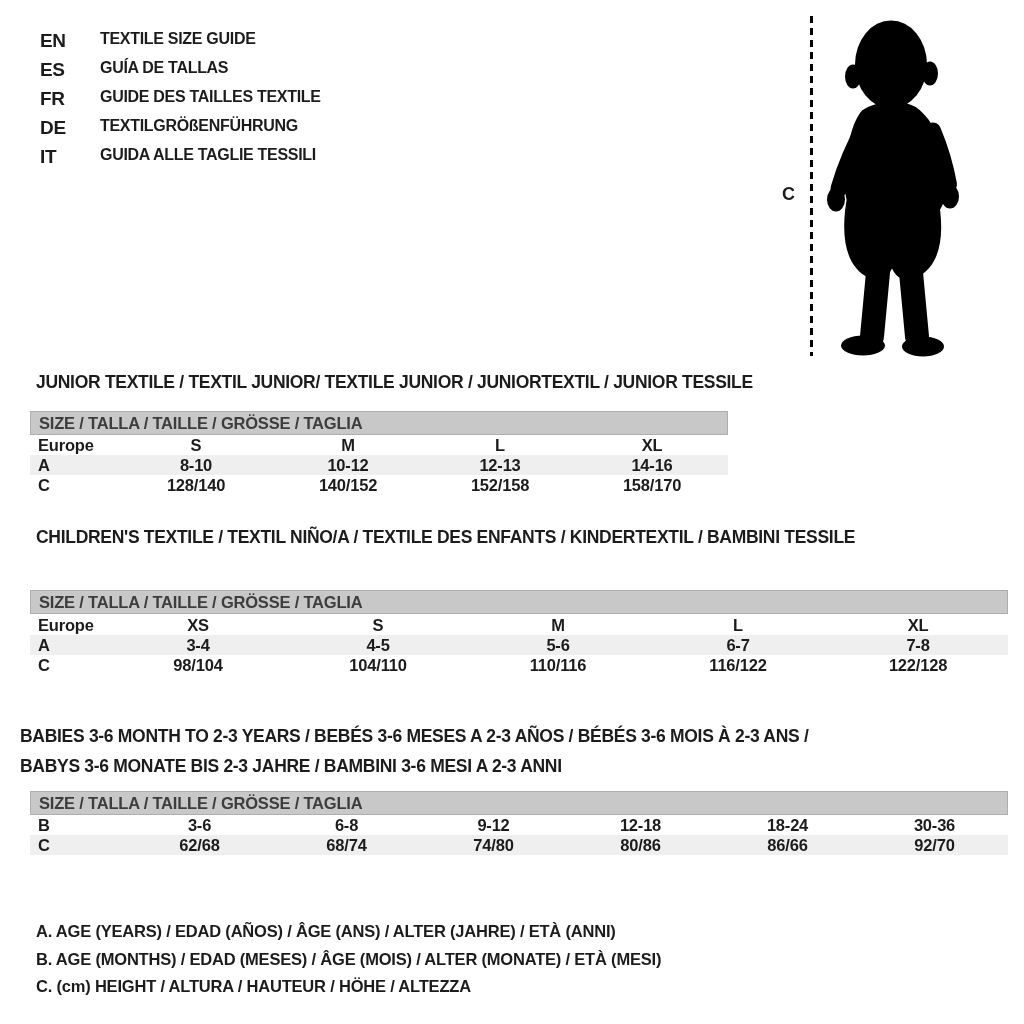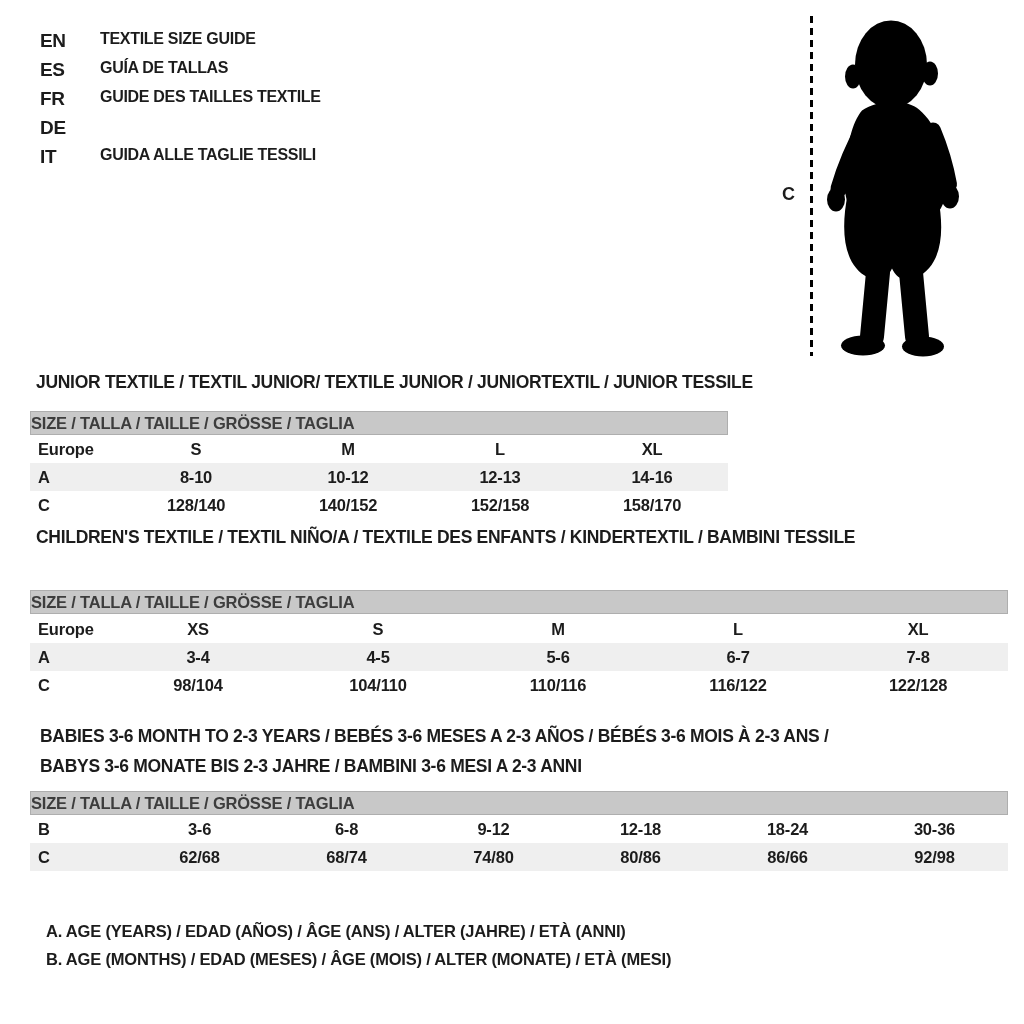--- a/index.html
+++ b/index.html
@@ -21,53 +21,53 @@
     position:absolute;left:810px;top:16px;width:3px;height:340px;
     background:repeating-linear-gradient(to bottom,#000 0 7px,transparent 7px 12px);
   }
   .measure-label{position:absolute;left:782px;top:184px;font-size:18px;font-weight:700;}
   .toddler{position:absolute;left:818px;top:12px;width:150px;height:346px;}
 
   
   .sec-title{position:absolute;left:36px;font-size:17.5px;font-weight:700;letter-spacing:-0.3px;white-space:nowrap;}
   .t1{top:372px;}
   .t2{top:527px;}
-  .baby-title{position:absolute;left:40px;font-size:17.5px;font-weight:700;letter-spacing:-0.3px;white-space:nowrap;}
+  .baby-title{position:absolute;left:20px;font-size:17.5px;font-weight:700;letter-spacing:-0.3px;white-space:nowrap;}
   .bl1{top:726px;}
   .bl2{top:756px;text-align:right;}
 
   
   .size-band{
     position:absolute;left:30px;height:24px;background:#c8c8c8;
     border:1px solid #aeaeae;box-sizing:border-box;
     font-size:16.5px;font-weight:700;color:#3d3d3d;letter-spacing:-0.2px;
-    display:flex;align-items:center;padding-left:0;
+    display:flex;align-items:center;padding-left:8px;
   }
   .b1{top:411px;width:698px;}
   .b2{top:590px;width:978px;}
   .b3{top:791px;width:978px;}
 
   
   table.tbl{position:absolute;left:30px;border-collapse:collapse;table-layout:fixed;}
   .tbl1{top:435px;width:698px;}
   .tbl2{top:615px;width:978px;}
   .tbl3{top:815px;width:978px;}
   .tbl td{
-    height:28px;padding:0;text-align:center;vertical-align:middle;
+    height:20px;padding:0;text-align:center;vertical-align:middle;
     font-size:16.5px;font-weight:700;letter-spacing:-0.2px;color:#1c1c1c;
   }
   .tbl td.lbl{text-align:left;padding-left:8px;}
   .tbl tr:nth-child(even){background:#efefef;}
   .tbl1 col.c-label{width:90px;}
   .tbl2 col.c-label{width:78px;}
   .tbl3 col.c-label{width:96px;}
 
   
   .legend{position:absolute;left:36px;top:918px;}
-  .legend-line{font-size:16.5px;font-weight:700;letter-spacing:-0.2px;line-height:27.5px;white-space:nowrap;margin-left:10px;}
+  .legend-line{font-size:16.5px;font-weight:700;letter-spacing:-0.2px;line-height:27.5px;white-space:nowrap;}
 </style>
 </head>
 <body>
 
 <div class="page">
 
   <div class="lang-list">
     <div class="lang-row">
       <span class="lang-code">EN</span>
       <span class="lang-label">TEXTILE SIZE GUIDE</span>
@@ -75,20 +75,21 @@
     <div class="lang-row">
       <span class="lang-code">ES</span>
       <span class="lang-label">GUÍA DE TALLAS</span>
     </div>
     <div class="lang-row">
       <span class="lang-code">FR</span>
       <span class="lang-label">GUIDE DES TAILLES TEXTILE</span>
     </div>
     <div class="lang-row">
       <span class="lang-code">DE</span>
+      <span class="lang-label">TEXTILGRÖßENFÜHRUNG</span>
     </div>
     <div class="lang-row">
       <span class="lang-code">IT</span>
       <span class="lang-label">GUIDA ALLE TAGLIE TESSILI</span>
     </div>
   </div>
 
   <div class="measure-line"></div>
   <div class="measure-label">C</div>
   <svg class="toddler" viewBox="0 0 150 345" xmlns="http://www.w3.org/2000/svg">
@@ -206,23 +207,24 @@
         <td>18-24</td>
         <td>30-36</td>
       </tr>
       <tr>
         <td class="lbl">C</td>
         <td>62/68</td>
         <td>68/74</td>
         <td>74/80</td>
         <td>80/86</td>
         <td>86/66</td>
-        <td>92/98</td>
+        <td>92/70</td>
       </tr>
     </tbody>
   </table>
 
   <div class="legend">
     <div class="legend-line">A. AGE (YEARS) / EDAD (AÑOS) / ÂGE (ANS) / ALTER (JAHRE) / ETÀ (ANNI)</div>
     <div class="legend-line">B. AGE (MONTHS) / EDAD (MESES) / ÂGE (MOIS) / ALTER (MONATE) / ETÀ (MESI)</div>
+    <div class="legend-line">C. (cm) HEIGHT / ALTURA / HAUTEUR / HÖHE / ALTEZZA</div>
   </div>
 
 </div>
 
 </body></html>

